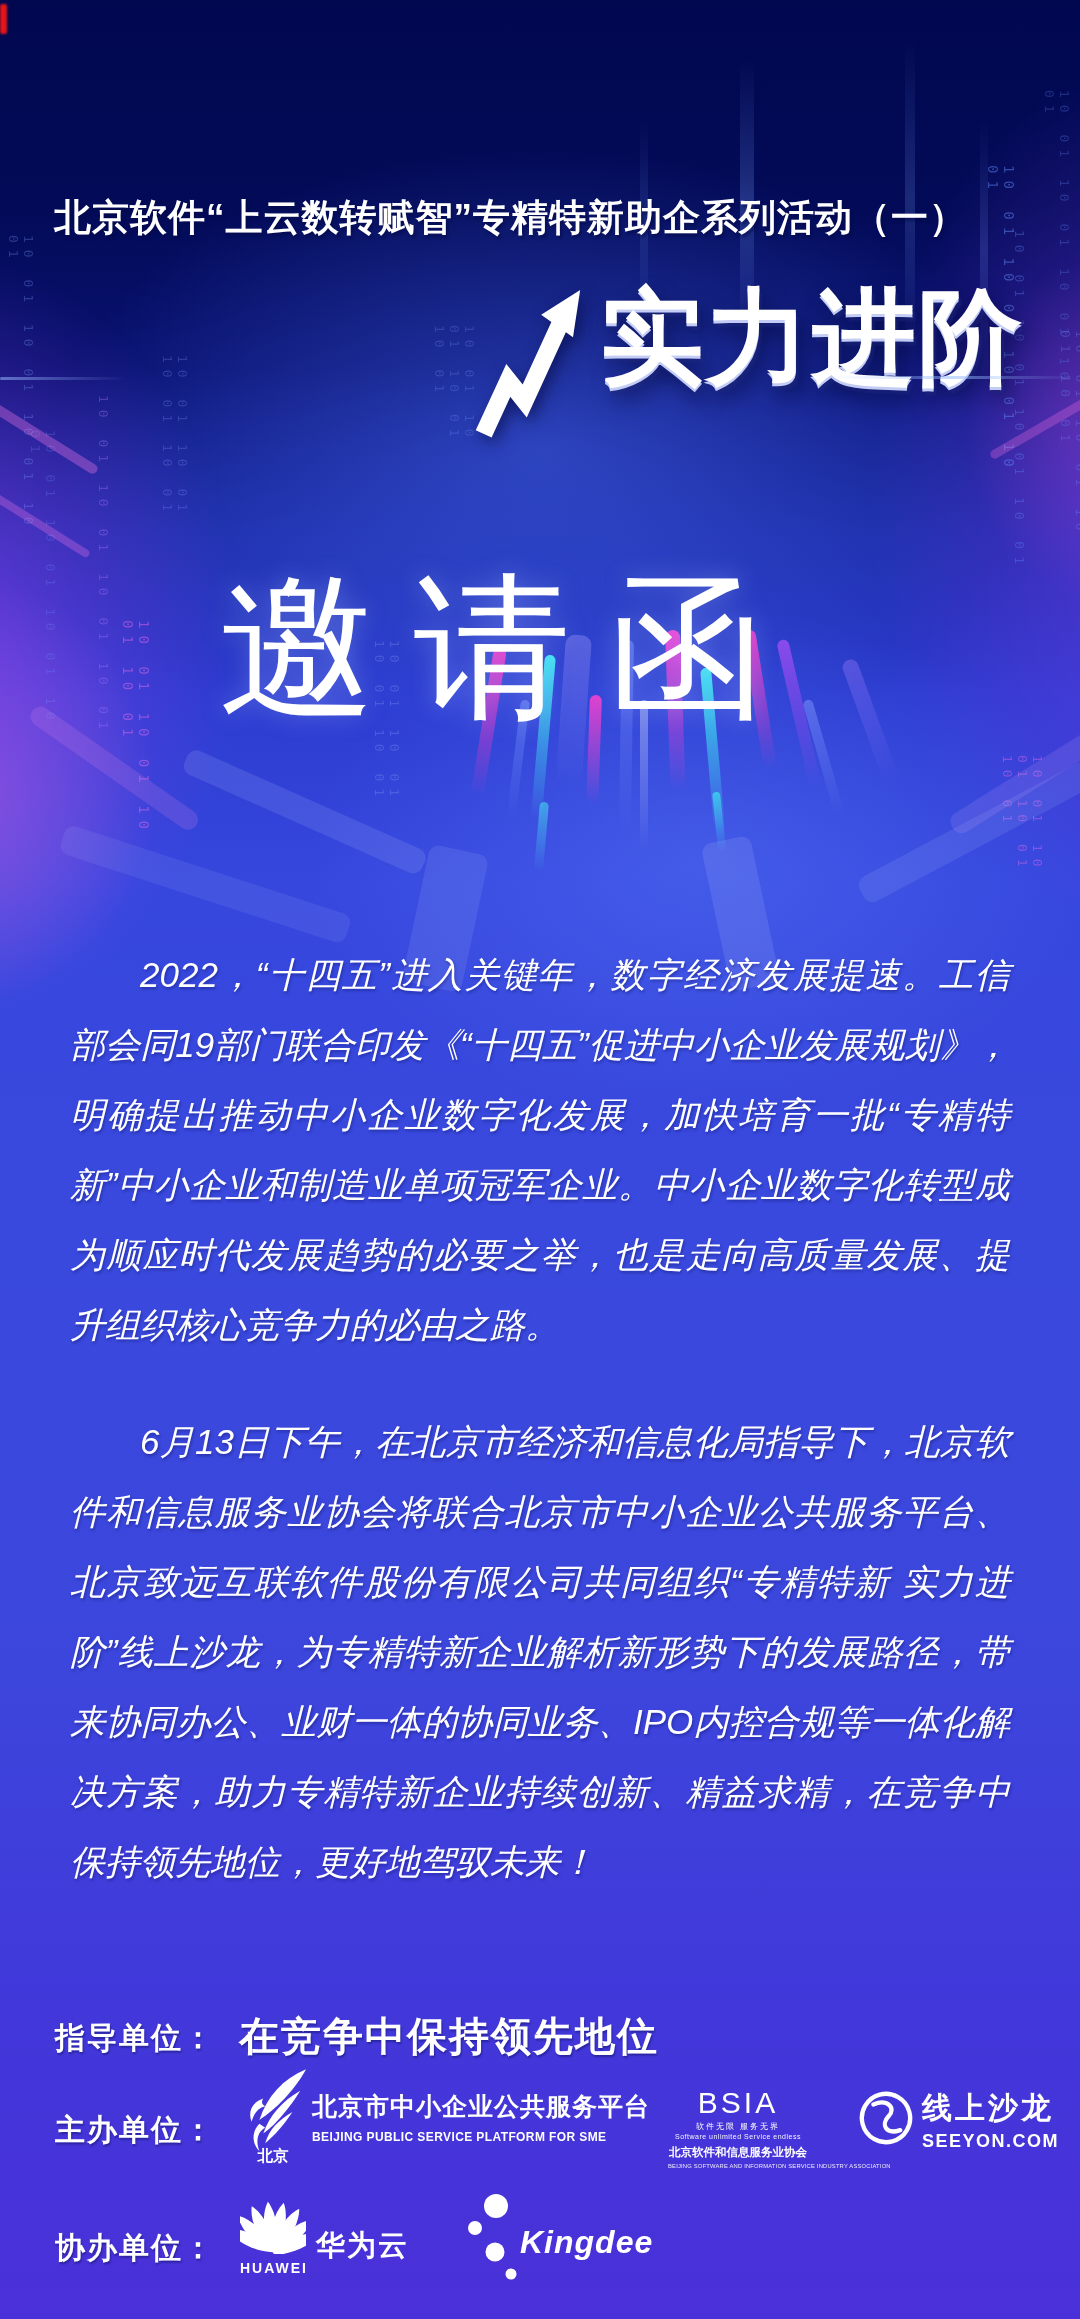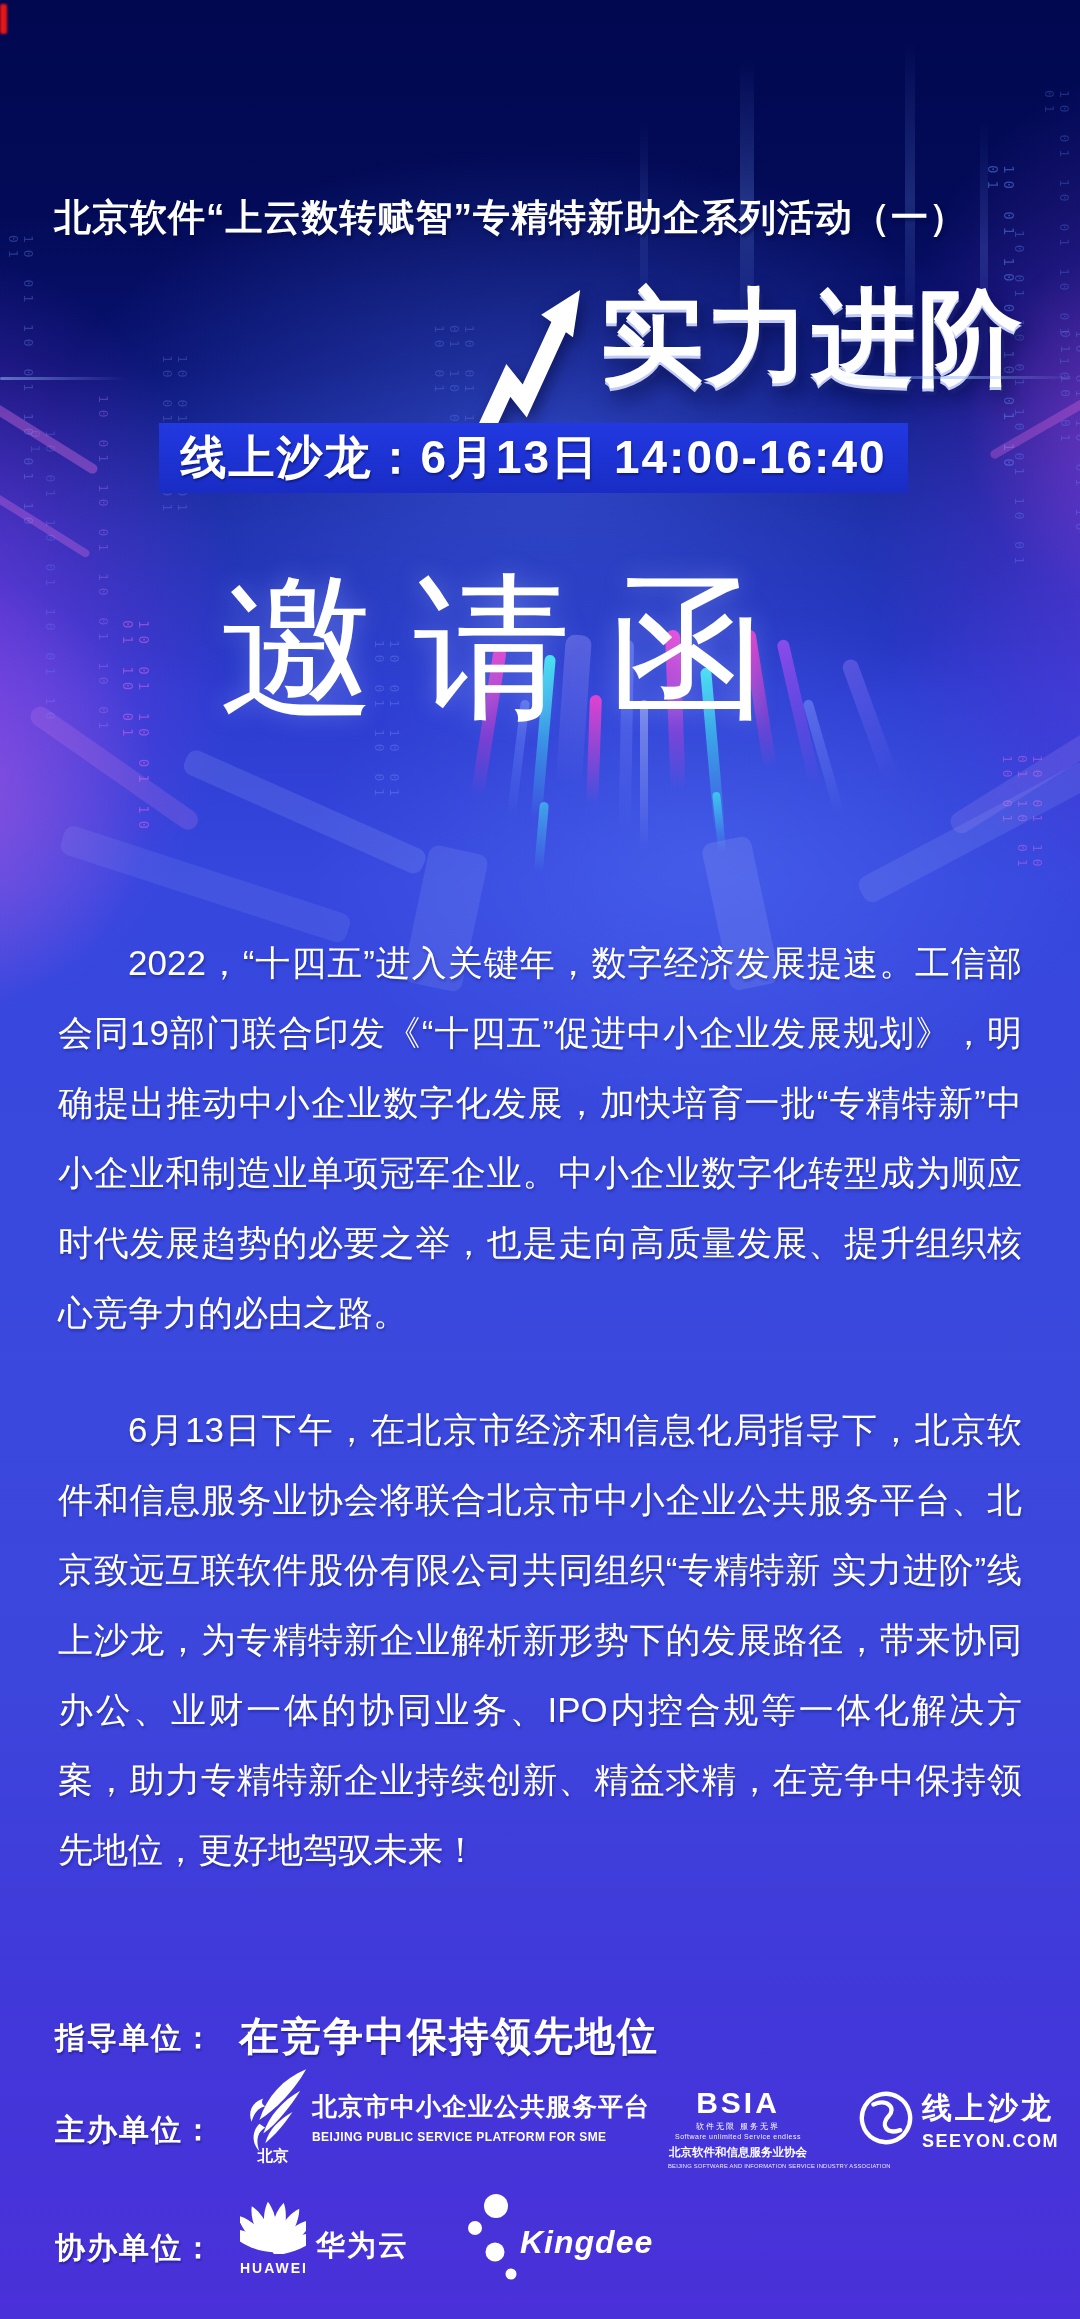--- a/index.html
+++ b/index.html
@@ -48,34 +48,34 @@
     display:flex;align-items:center;justify-content:center;
     font-size:46px;font-weight:700;letter-spacing:2px;white-space:nowrap;
     text-shadow:1px 2px 2px rgba(5,10,70,.5);
   }
   .invitation{
     position:absolute;top:546px;left:0;width:984px;text-align:center;
     font-size:157px;font-weight:200;letter-spacing:38px;text-indent:38px;line-height:1.3;
     text-shadow:0 0 24px rgba(180,200,255,.35);white-space:nowrap;
   }
   .body-text{position:absolute;left:54px;top:924px;width:972px;font-size:35px;line-height:70px;text-align:justify;}
-  .body-text p{margin:4px;text-indent:2em;text-shadow:1px 2px 3px rgba(8,16,90,.4);}
+  .body-text p{margin:16px;text-indent:2em;text-shadow:1px 2px 3px rgba(8,16,90,.4);font-style:italic;}
   .body-text p.p1{margin-bottom:47px;}
   .frow-label{font-size:30px;font-weight:700;letter-spacing:2px;text-shadow:1px 2px 2px rgba(8,16,90,.45);white-space:nowrap;position:absolute;left:55px;}
   .guide-label{top:2018px;}
   .guide-value{position:absolute;left:239px;top:2009px;font-size:40px;font-weight:700;letter-spacing:2px;text-shadow:1px 2px 2px rgba(8,16,90,.45);white-space:nowrap;}
   .host-label{top:2110px;}
   .cohost-label{top:2228px;}
   .logo{position:absolute;}
   .phoenix{left:238px;top:2068px;width:70px;height:96px;}
   .platform-text{left:312px;top:2090px;width:340px;}
   .platform-cn{font-size:25px;font-weight:700;letter-spacing:1px;white-space:nowrap;}
   .platform-en{font-size:12px;font-weight:700;letter-spacing:.4px;margin-top:7px;white-space:nowrap;}
   .bsia{left:668px;top:2088px;width:140px;text-align:center;}
-  .bsia-word{font-size:30px;font-weight:700;letter-spacing:3px;line-height:1;}
+  .bsia-word{font-size:30px;font-weight:400;letter-spacing:3px;line-height:1;}
   .bsia-tag{font-size:8px;letter-spacing:2px;margin-top:3px;white-space:nowrap;}
   .bsia-tag-en{font-size:7px;letter-spacing:.5px;margin-top:1px;white-space:nowrap;opacity:.95;}
   .bsia-cn{font-size:11.5px;font-weight:700;margin-top:5px;white-space:nowrap;font-family:"Liberation Serif",serif;}
   .bsia-en{font-size:5.8px;letter-spacing:.2px;margin-top:3px;white-space:nowrap;opacity:.9;}
   .seeyon{left:858px;top:2088px;width:210px;display:flex;align-items:center;}
   .seeyon-text{margin-left:8px;}
   .seeyon-cn{font-size:30px;font-weight:900;letter-spacing:3px;white-space:nowrap;}
   .seeyon-en{font-size:18px;font-weight:700;letter-spacing:1.5px;margin-top:2px;white-space:nowrap;}
   .huawei{left:240px;top:2196px;width:70px;}
   .huawei-en{font-size:14px;font-weight:700;letter-spacing:2px;margin-top:2px;}
@@ -143,21 +143,20 @@
       <svg width="126" height="154" viewBox="0 0 120 150">
         <polyline points="10,142 34,90 50,110 84,36" fill="none" stroke="#ffffff" stroke-width="17"></polyline>
         <polygon points="66,26 104,2 97,48" fill="#ffffff"></polygon>
       </svg>
     </div>
     <div class="mt-text mt-right">实力进阶</div>
   </div>
   <div class="glowline gl-left"></div>
   <div class="glowline gl-right"></div>
 
-  <div class="banner">线上沙龙：6月13日 14:00-16:40</div>
 
   <div class="invitation">邀请函</div>
 
   <div class="body-text">
     <p class="p1">2022，“十四五”进入关键年，数字经济发展提速。工信部会同19部门联合印发《“十四五”促进中小企业发展规划》，明确提出推动中小企业数字化发展，加快培育一批“专精特新”中小企业和制造业单项冠军企业。中小企业数字化转型成为顺应时代发展趋势的必要之举，也是走向高质量发展、提升组织核心竞争力的必由之路。</p>
     <p class="p2">6月13日下午，在北京市经济和信息化局指导下，北京软件和信息服务业协会将联合北京市中小企业公共服务平台、北京致远互联软件股份有限公司共同组织“专精特新  实力进阶”线上沙龙，为专精特新企业解析新形势下的发展路径，带来协同办公、业财一体的协同业务、IPO内控合规等一体化解决方案，助力专精特新企业持续创新、精益求精，在竞争中保持领先地位，更好地驾驭未来！</p>
   </div>
 
   <div class="frow-label guide-label">指导单位：</div>
   <div class="guide-value">在竞争中保持领先地位</div>

